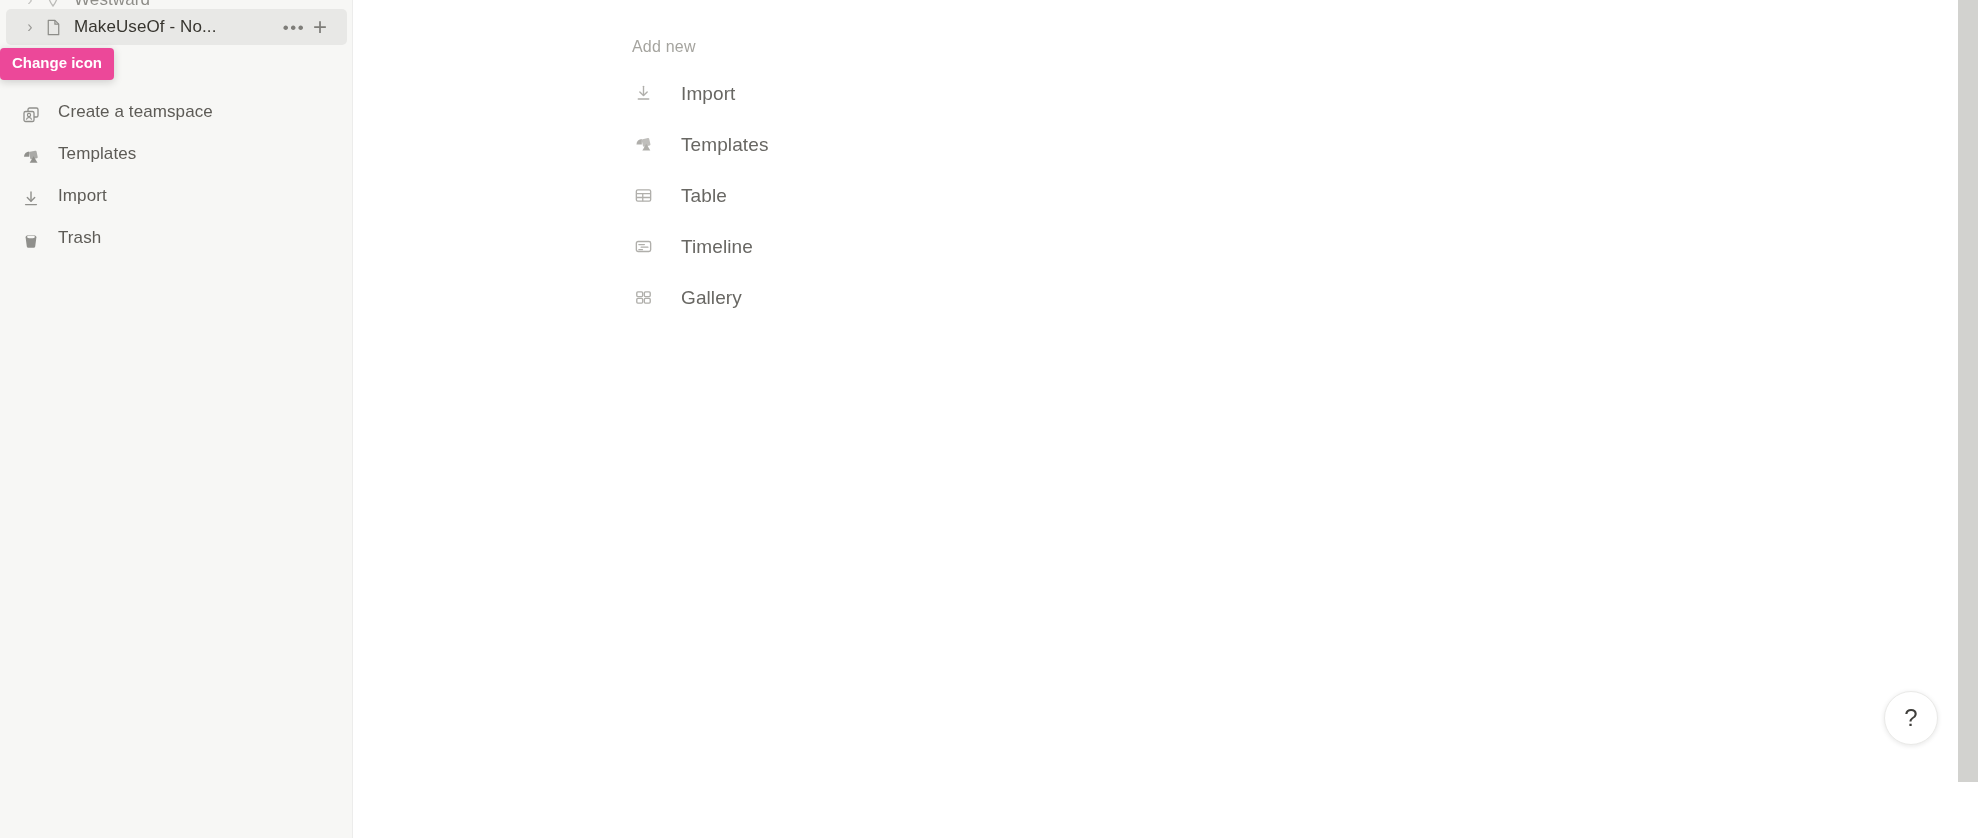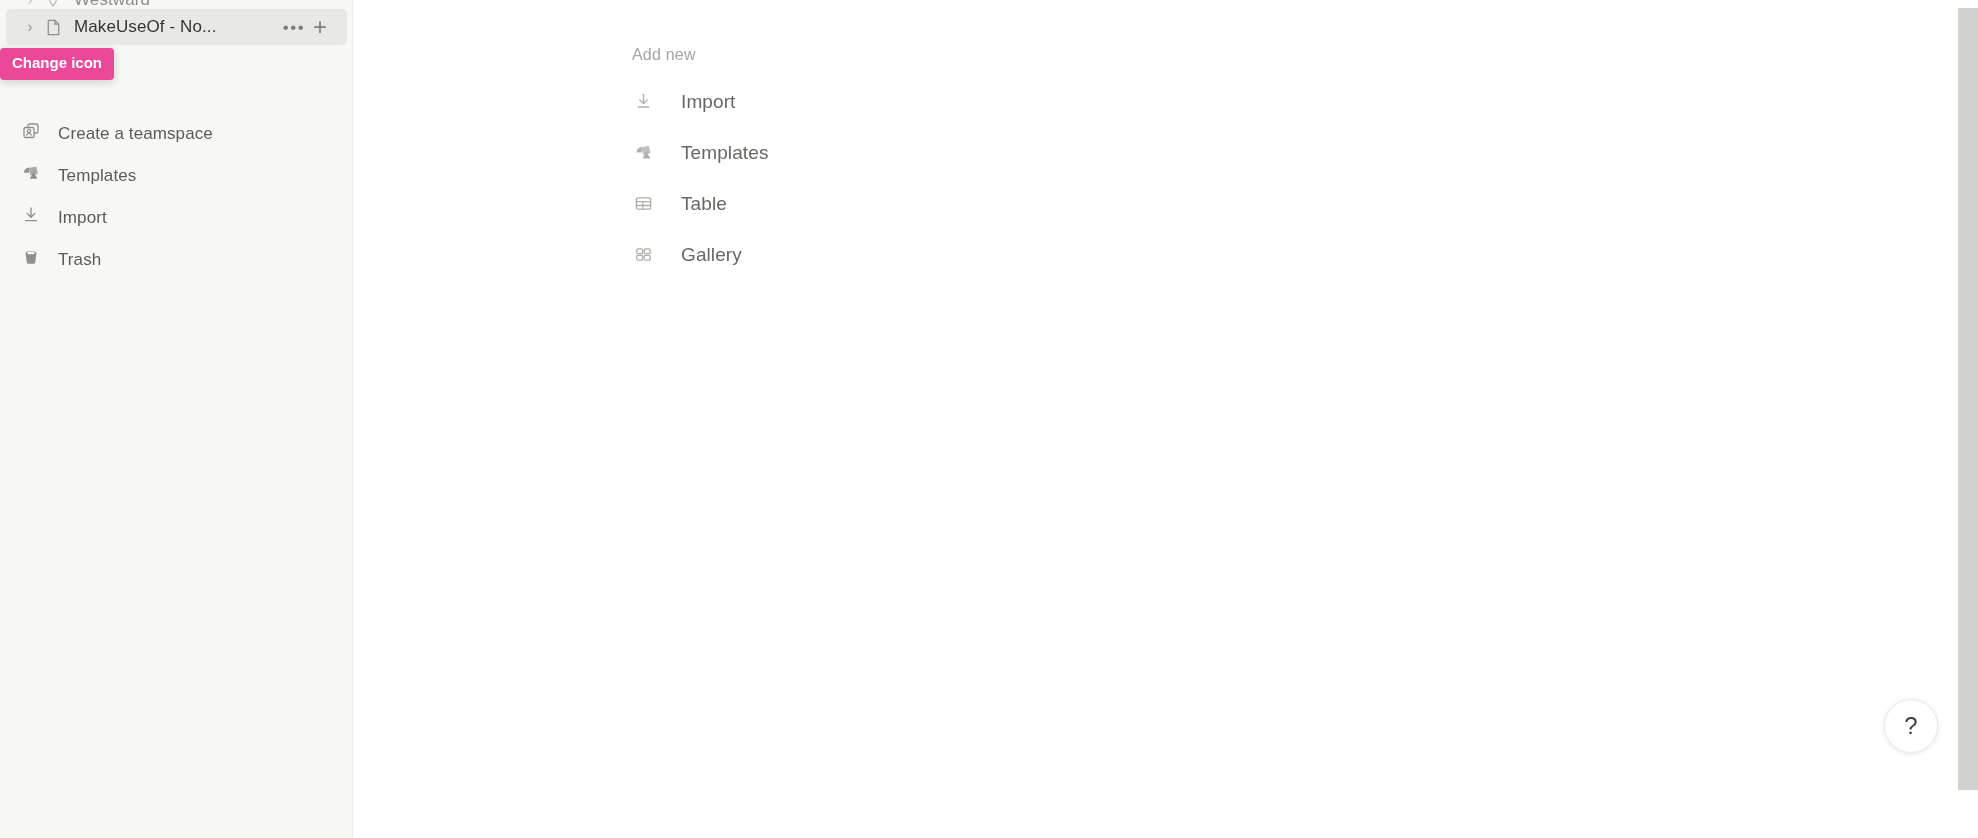--- a/index.html
+++ b/index.html
@@ -125,21 +125,21 @@
 
   .nav-list {
     position: absolute;
     top: 98px;
     left: 0;
     width: 353px;
     padding-top: 4px;
   }
   .nav-item {
     display: flex;
-    align-items: flex-end;
+    align-items: flex-start;
     height: 42px;
     padding-left: 18px;
     box-sizing: border-box;
   }
   .nav-icon {
     width: 26px;
     height: 26px;
     flex: 0 0 26px;
     display: flex;
     align-items: center;
@@ -153,21 +153,20 @@
     letter-spacing: .1px;
   }
 
   
   .main {
     position: relative;
     flex: 1 1 auto;
     height: 782px;
     background: #ffffff;
     overflow: hidden;
-    margin-top: 8px;
   }
   .section-label {
     position: absolute;
     top: 38px;
     left: 279px;
     font-size: 16px;
     color: #a5a49f;
     letter-spacing: .2px;
   }
   .menu {
@@ -361,20 +360,29 @@
         <span class="menu-icon">
           <svg width="21" height="21" viewBox="0 0 20 20">
             <rect x="3.2" y="4.6" width="13.6" height="10.8" rx="1.4" fill="none" stroke="currentColor" stroke-width="1.3"></rect>
             <path d="M3.2 8.3h13.6M3.2 11.9h13.6M9.3 8.3v7.1" fill="none" stroke="currentColor" stroke-width="1.2"></path>
           </svg>
         </span>
         <span class="menu-label">Table</span>
       </div>
 
 
+      <div class="menu-item">
+        <span class="menu-icon">
+          <svg width="21" height="21" viewBox="0 0 20 20">
+            <rect x="3.2" y="5.2" width="13.6" height="9.6" rx="1.6" fill="none" stroke="currentColor" stroke-width="1.3"></rect>
+            <path d="M5.6 8.2h5.2M7.8 10.6h6.4M5.6 13h3.4" fill="none" stroke="currentColor" stroke-width="1.3" stroke-linecap="round"></path>
+          </svg>
+        </span>
+        <span class="menu-label">Timeline</span>
+      </div>
 
 
 
       <div class="menu-item">
         <span class="menu-icon">
           <svg width="21" height="21" viewBox="0 0 20 20">
             <g fill="none" stroke="currentColor" stroke-width="1.3">
               <rect x="3.6" y="4.6" width="5.6" height="4.6" rx="1"></rect>
               <rect x="10.8" y="4.6" width="5.6" height="4.6" rx="1"></rect>
               <rect x="3.6" y="10.8" width="5.6" height="4.6" rx="1"></rect>

